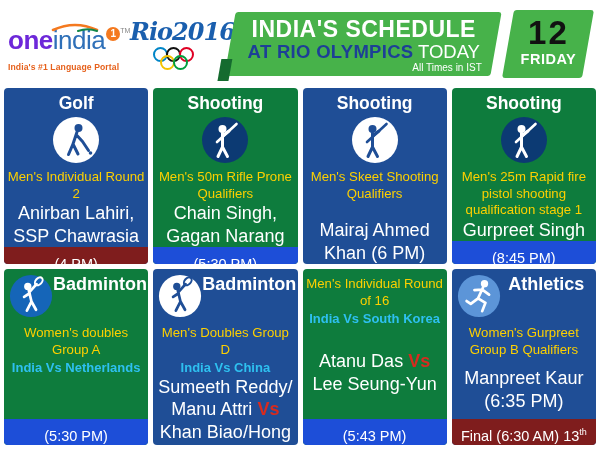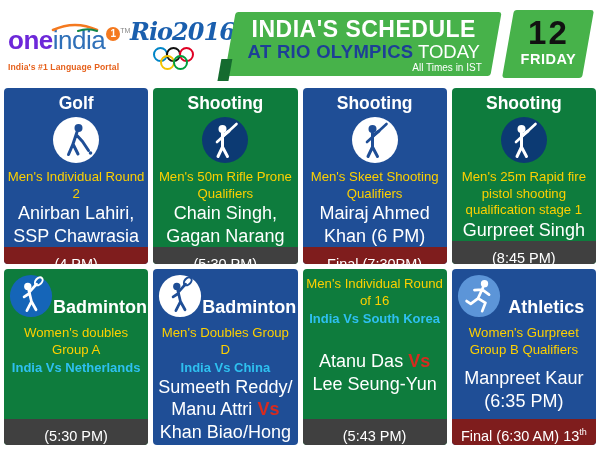--- a/index.html
+++ b/index.html
@@ -54,36 +54,36 @@
   
   .cards { display:grid; grid-template-columns:repeat(4,1fr); gap:5px; padding:2px 4px 4px; }
   .card { height:176px; border-radius:4px; overflow:hidden; display:flex;
           flex-direction:column; text-align:center; position:relative; }
   .theme-blue  { background:#1f4e96; }
   .theme-green { background:#0e7c3d; }
 
   .c-title { color:#ffffff; font-size:17.5px; font-weight:800; margin-top:5px; line-height:1.15; }
   .c-icon { margin:3px auto 2px; width:48px; height:48px; }
   .c-icon svg { width:48px; height:48px; display:block; }
-  .side .c-head { display:flex; align-items:flex-end; padding:5px 4px 0 5px; }
+  .side .c-head { display:flex; align-items:flex-start; padding:5px 4px 0 5px; }
   .side .c-head .c-icon { margin:0; width:44px; height:44px; flex:0 0 auto; }
   .side .c-head .c-icon svg { width:44px; height:44px; }
   .side .c-head .c-title { flex:1; margin-top:0; font-size:18px; }
 
   .c-event { color:#fdd000; font-weight:400; font-size:13.2px; line-height:1.25;
              padding:3px 3px 0; }
   .side .c-event { padding-top:7px; }
   .c-match { color:#2ec0f0; font-weight:700; font-size:13px; line-height:1.2; padding:2px 1px 0; }
   .c-names { color:#ffffff; font-size:18px; line-height:1.25; padding:0 3px;
              margin-top:auto; }
   .vs { color:#d62b1f; font-weight:800; }
   .c-time { margin-top:auto; height:26px; line-height:26px; color:#ffffff;
             font-size:14.5px; flex:0 0 auto; }
   .theme-blue  .c-time { background:#7f1d1d; }
-  .theme-green .c-time { background:#404040; }
+  .theme-green .c-time { background:#1d4ed8; }
   .c-time sup { font-size:9px; }
 
   
   .pw .bgc { fill:#ffffff; }  .pw use { color:#1f4e96; }
   .pn .bgc { fill:#0c3a73; }  .pn use { color:#ffffff; }
   .pb .bgc { fill:#1565b8; }  .pb use { color:#ffffff; }
   .pl .bgc { fill:#5c95d8; }  .pl use { color:#ffffff; }
 </style>
 </head>
 <body>
@@ -190,21 +190,20 @@
   <section class="card theme-blue">
     <h2 class="c-title">Shooting</h2>
     <div class="c-icon pw">
       <svg viewBox="0 0 48 48">
           <circle class="bgc" cx="24" cy="24" r="23"></circle>
           <use href="#pic-shoot"></use>
         </svg>
     </div>
     <div class="c-event">Men's Skeet Shooting Qualifiers</div>
     <div class="c-names"><span>Mairaj Ahmed Khan (6 PM)</span><span class="vs"></span><span></span></div>
-    <div class="c-time"><span>Final (7:30PM)</span><sup></sup></div>
   </section>
 
   <section class="card theme-green">
     <h2 class="c-title">Shooting</h2>
     <div class="c-icon pn">
       <svg viewBox="0 0 48 48">
           <circle class="bgc" cx="24" cy="24" r="23"></circle>
           <use href="#pic-shoot"></use>
         </svg>
     </div>

